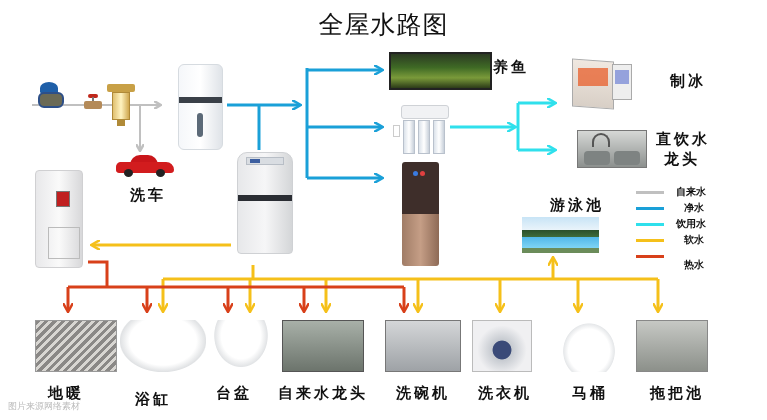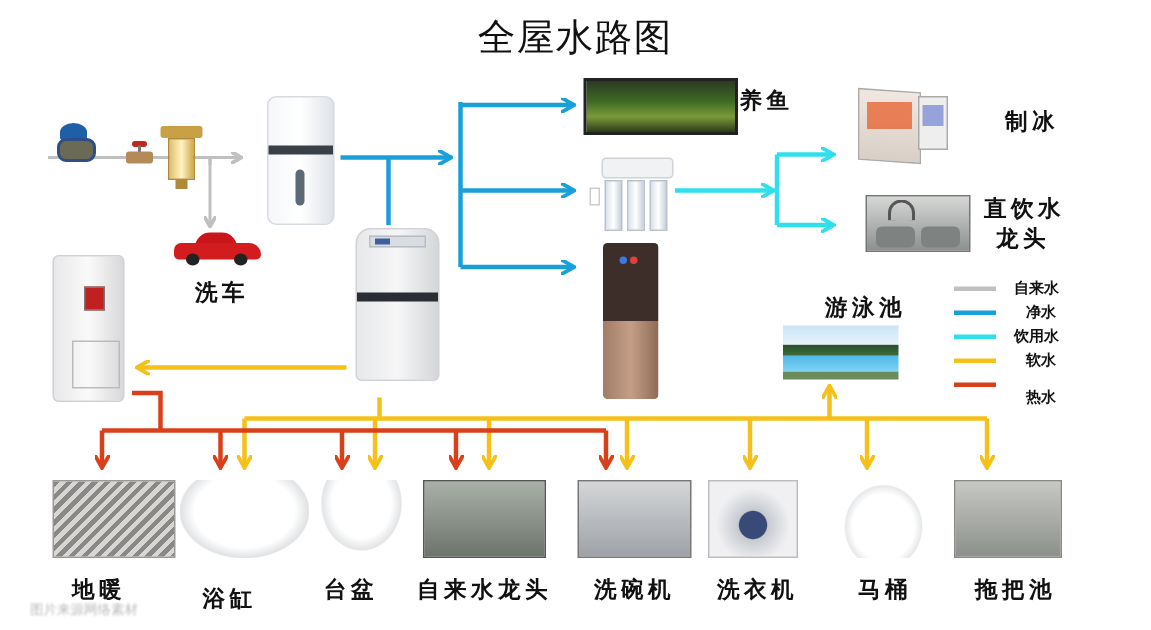--- a/index.html
+++ b/index.html
@@ -2,21 +2,21 @@
 <html><head>
 <meta charset="utf-8">
 <style>
   html, body { margin:0; padding:0; background:#ffffff; }
   body { width:767px; height:420px; position:relative; overflow:hidden; font-family:"DejaVu Serif", serif; }
   #stage { position:absolute; left:0; top:0; width:767px; height:420px; }
   .title { position:absolute; left:0; width:767px; top:8px; text-align:center; font-size:25px; color:#111; font-family:"DejaVu Serif", serif; letter-spacing:1px; }
   .lbl { position:absolute; font-size:15px; font-weight:bold; color:#111; letter-spacing:3px; white-space:nowrap; font-family:"DejaVu Serif", serif; }
   .legend-lbl { position:absolute; font-size:10px; font-weight:bold; color:#111; white-space:nowrap; font-family:"DejaVu Sans", sans-serif; }
   .dev { position:absolute; box-sizing:border-box; }
-  .watermark { position:absolute; left:20px; top:400px; font-size:9px; color:#bbb; font-family:"DejaVu Sans", sans-serif; filter:blur(0.6px); }
+  .watermark { position:absolute; left:8px; top:400px; font-size:9px; color:#bbb; font-family:"DejaVu Sans", sans-serif; filter:blur(0.6px); }
 </style>
 </head>
 <body>
 
 <div id="stage">
 
   <div class="title">全屋水路图</div>
 
   <svg id="pipes" width="767" height="420" style="position:absolute;left:0;top:0;">
     <defs>

